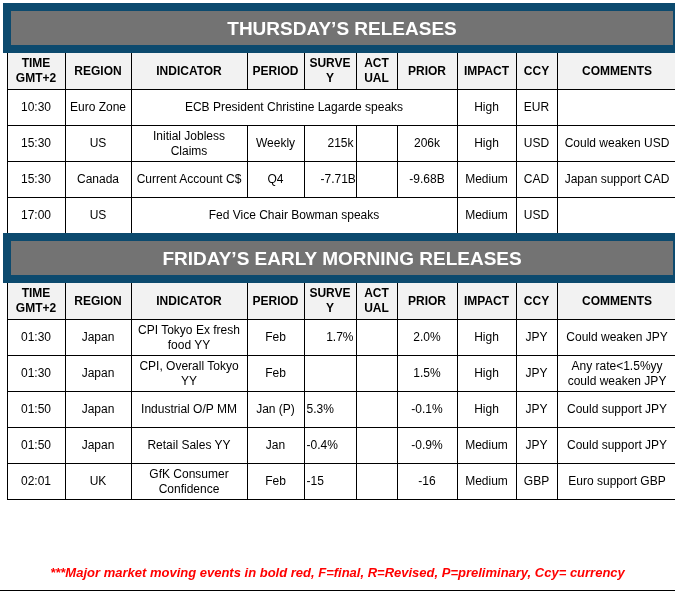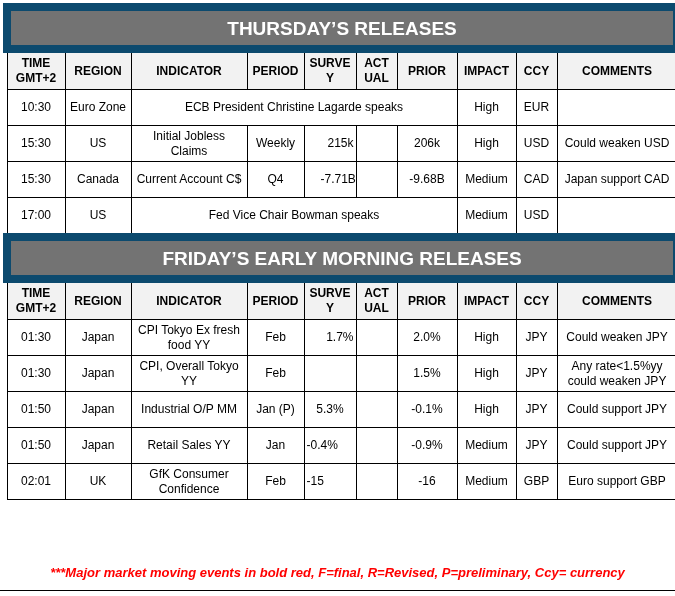--- a/index.html
+++ b/index.html
@@ -123,21 +123,21 @@
           <td>1.5%</td>
           <td>High</td>
           <td>JPY</td>
           <td>Any rate&lt;1.5%yy could weaken JPY</td>
         </tr>
         <tr class="row">
           <td>01:50</td>
           <td>Japan</td>
           <td>Industrial O/P MM</td>
           <td>Jan (P)</td>
-          <td style="text-align: center;">5.3%</td>
+          <td style="text-align: left;">5.3%</td>
           <td></td>
           <td>-0.1%</td>
           <td>High</td>
           <td>JPY</td>
           <td>Could support JPY</td>
         </tr>
         <tr class="row">
           <td>01:50</td>
           <td>Japan</td>
           <td>Retail Sales YY</td>

